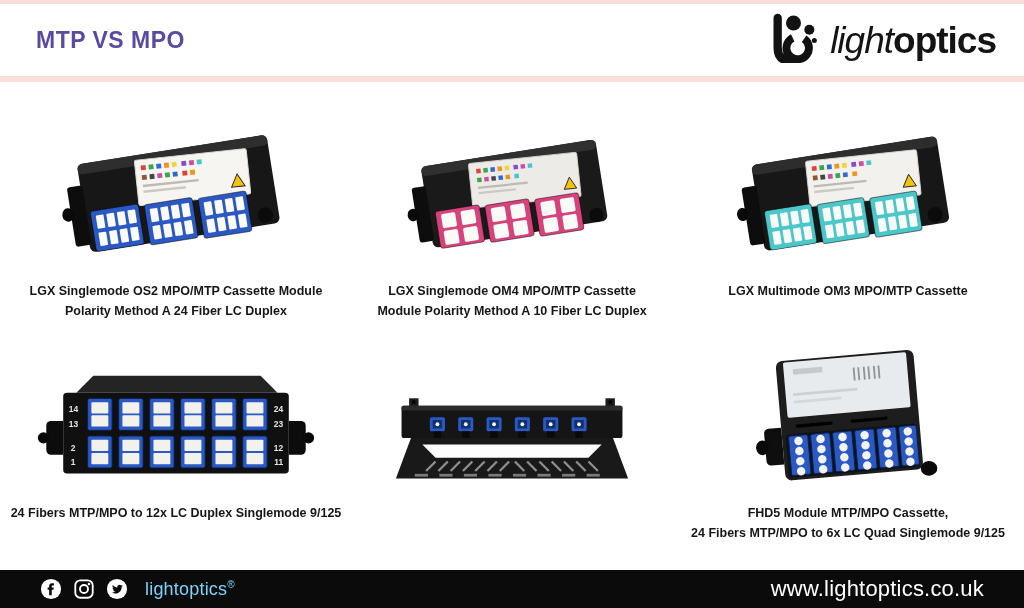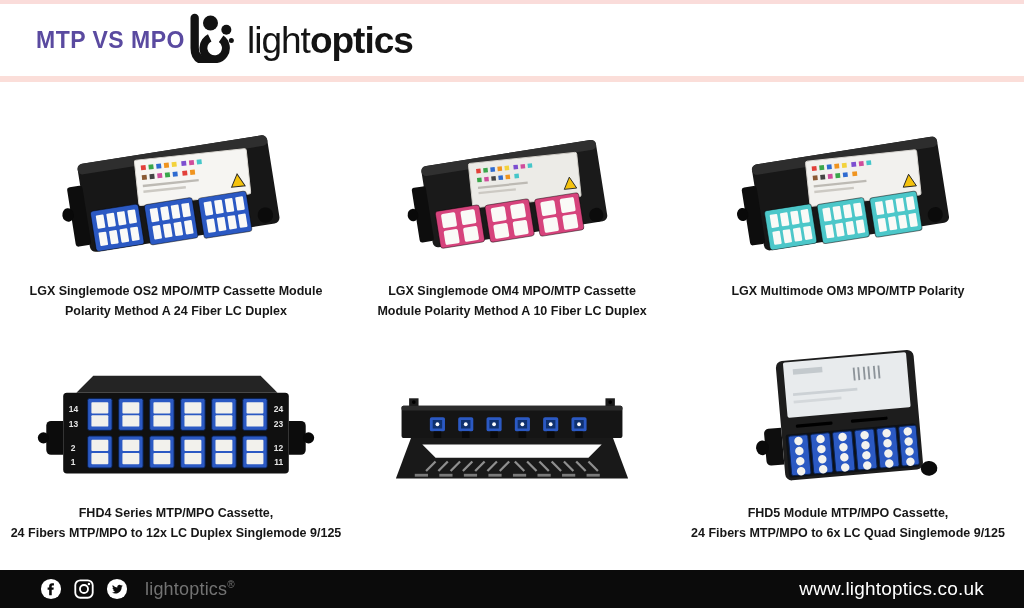--- a/index.html
+++ b/index.html
@@ -3,48 +3,48 @@
 <meta charset="utf-8">
 <style>
   * { margin:0; padding:0; box-sizing:border-box; }
   html,body { width:1024px; height:608px; overflow:hidden; background:#fff;
               font-family:"Liberation Sans", sans-serif; }
   .page { width:1024px; height:608px; display:flex; flex-direction:column; background:#fff; }
 
   .top-strip { height:4px; background:#fadcda; flex:none; }
 
   .header { height:72px; flex:none; display:flex; align-items:center;
-            padding:0 28px 0 36px; }
+            justify-content:space-between; padding:0 28px 0 36px; }
   .page-title { font-size:23px; font-weight:bold; color:#5a4aa0; letter-spacing:.5px; }
   .brand-logo { display:flex; align-items:center; gap:6px; cursor:pointer; }
   .logo-text { font-size:37px; color:#141414; letter-spacing:-1px; line-height:1; }
-  .logo-text .lt-light { font-weight:normal; }
+  .logo-text .lt-light { font-weight:normal;font-style:italic; }
   .logo-text .lt-optics { font-weight:bold; }
 
   .pink-divider { height:6px; background:#fbded9; flex:none; }
 
   .main { flex:1; padding:30px 8px 0 8px; }
   .products-grid { display:grid; grid-template-columns:1fr 1fr 1fr; }
   .row2 { margin-top:24px; }
   .product-card { display:flex; flex-direction:column; align-items:center; cursor:pointer; }
   .art { display:flex; align-items:flex-end; justify-content:center; }
   .art-r1 { height:158px; }
   .art-r2 { height:148px; }
   .caption { margin-top:12px; text-align:center; }
   .cap-line { font-size:12.5px; font-weight:bold; color:#161616; line-height:18px;
               white-space:nowrap; }
   .cap-line + .cap-line { margin-top:2px; }
 
   .footer { height:38px; flex:none; background:#0b0b0b; display:flex; align-items:center;
             justify-content:space-between; padding:0 40px; }
   .footer-left { display:flex; align-items:center; gap:11px; }
   .social { width:22px; height:22px; cursor:pointer; }
-  .footer-brand { color:#737373; font-size:18px; margin-left:6px; letter-spacing:.2px; }
+  .footer-brand { color:#7dd3fc; font-size:18px; margin-left:6px; letter-spacing:.2px; }
   .footer-brand sup { font-size:10px; }
-  .footer-website { color:#fff; font-size:19px; cursor:pointer; letter-spacing:.2px; }
+  .footer-website { color:#fff; font-size:22px; cursor:pointer; letter-spacing:.2px; }
 
   svg text { font-family:"Liberation Sans", sans-serif; }
 </style>
 </head>
 <body>
 
 <div class="page">
 
   <div class="top-strip"></div>
 
@@ -272,21 +272,21 @@
                     <rect x="16" y="23" width="8" height="14" rx="1" fill="#fafaf7"></rect>
                     <rect x="27" y="23" width="8" height="14" rx="1" fill="#fafaf7"></rect>
                     <rect x="38" y="23" width="8" height="14" rx="1" fill="#fafaf7"></rect>
                   </g>
               </g>
               <circle cx="218" cy="112" r="8" fill="#0b0b0b"></circle>
             </g>
           </svg>
         </div>
         <div class="caption">
-          <div class="cap-line">LGX Multimode OM3 MPO/MTP Polarity</div>
+          <div class="cap-line">LGX Multimode OM3 MPO/MTP Cassette</div>
         </div>
       </div>
     </div>
 
     <div class="products-grid row2">
 
       <div class="product-card">
         <div class="art art-r2">
           <svg width="282" height="128" viewBox="0 0 300 135">
             <polygon points="62,12 240,12 258,30 44,30" fill="#242424"></polygon>
@@ -361,21 +361,20 @@
                 </g>
               <g transform="translate(221,76)">
                   <rect width="26" height="34" rx="2" stroke="#081f4d"></rect>
                   <rect x="4" y="4" width="18" height="12" rx="1" fill="#f2f1ec"></rect>
                   <rect x="4" y="18" width="18" height="12" rx="1" fill="#f2f1ec"></rect>
                 </g>
             </g>
           </svg>
         </div>
         <div class="caption">
-          <div class="cap-line">FHD4 Series MTP/MPO Cassette,</div>
           <div class="cap-line">24 Fibers MTP/MPO to 12x LC Duplex Singlemode 9/125</div>
         </div>
       </div>
 
       <div class="product-card">
         <div class="art art-r2">
           <svg width="236" height="110" viewBox="0 0 250 112">
             <rect x="16" y="15" width="10" height="9" fill="#1c1c1c"></rect>
               <circle cx="21" cy="19" r="2" fill="#000"></circle>
             <rect x="224" y="15" width="10" height="9" fill="#1c1c1c"></rect>

